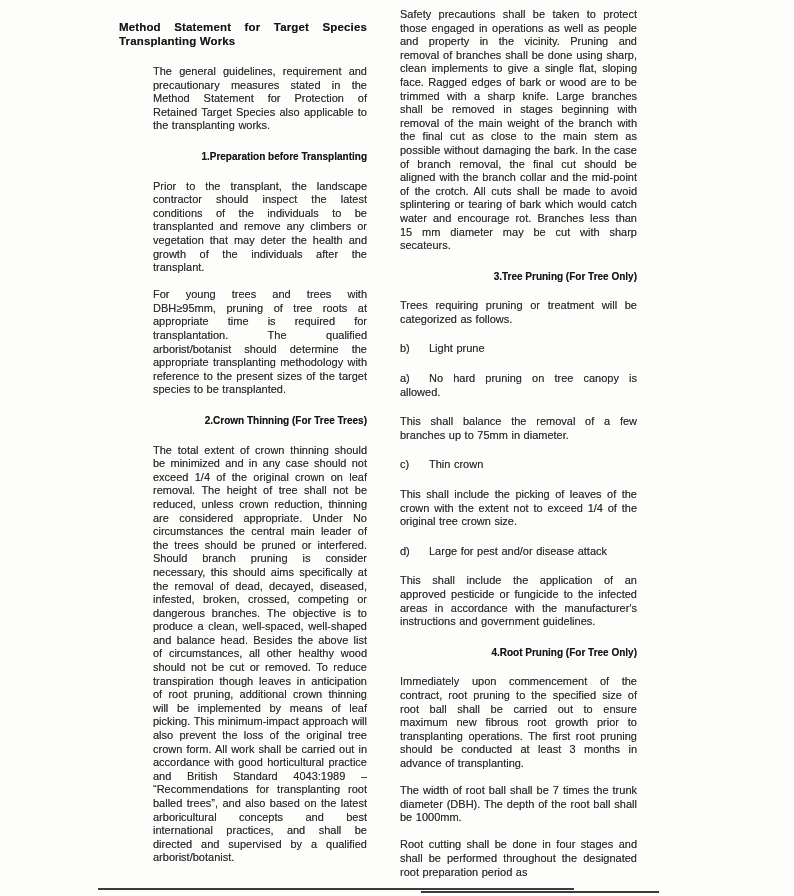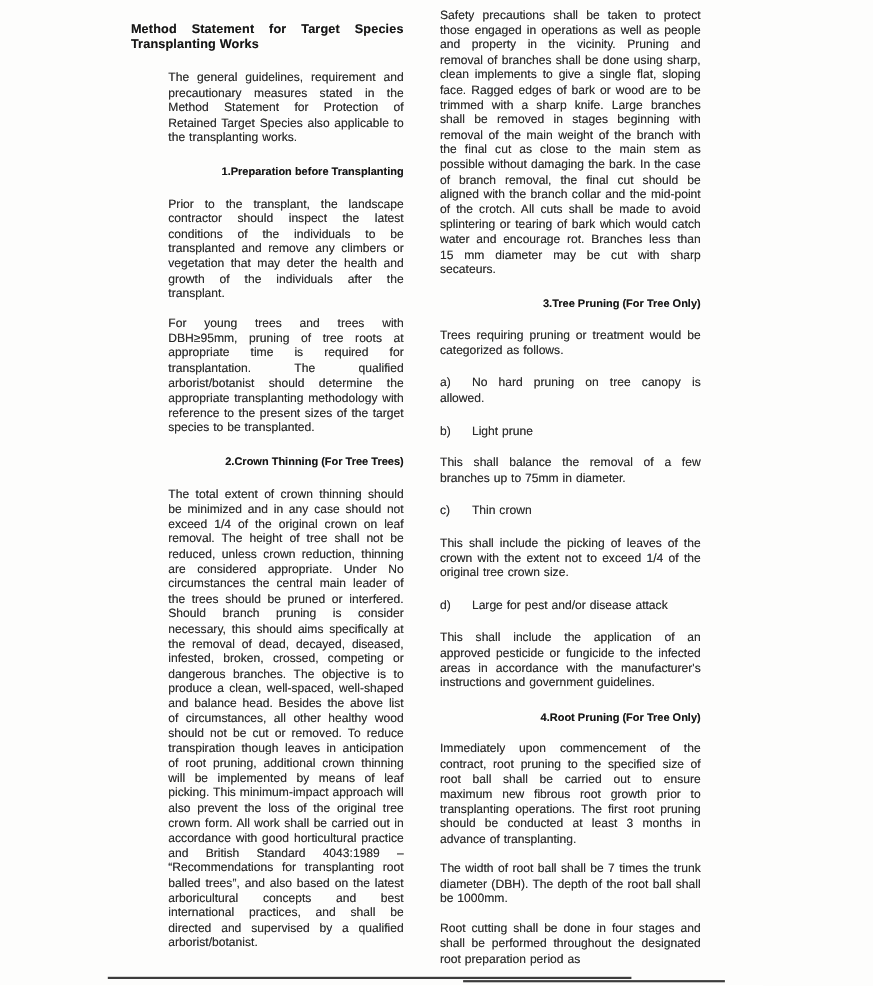--- a/index.html
+++ b/index.html
@@ -85,25 +85,25 @@
 
       <p class="para">The total extent of crown thinning should be minimized and in any case should not exceed 1/4 of the original crown on leaf removal. The height of tree shall not be reduced, unless crown reduction, thinning are considered appropriate. Under No circumstances the central main leader of the trees should be pruned or interfered. Should branch pruning is consider necessary, this should aims specifically at the removal of dead, decayed, diseased, infested, broken, crossed, competing or dangerous branches. The objective is to produce a clean, well-spaced, well-shaped and balance head. Besides the above list of circumstances, all other healthy wood should not be cut or removed. To reduce transpiration though leaves in anticipation of root pruning, additional crown thinning will be implemented by means of leaf picking. This minimum-impact approach will also prevent the loss of the original tree crown form. All work shall be carried out in accordance with good horticultural practice and British Standard 4043:1989 – “Recommendations for transplanting root balled trees”, and also based on the latest arboricultural concepts and best international practices, and shall be directed and supervised by a qualified arborist/botanist.</p>
     </div>
   </div>
 
   <div class="col col-right">
     <p class="para">Safety precautions shall be taken to protect those engaged in operations as well as people and property in the vicinity. Pruning and removal of branches shall be done using sharp, clean implements to give a single flat, sloping face. Ragged edges of bark or wood are to be trimmed with a sharp knife. Large branches shall be removed in stages beginning with removal of the main weight of the branch with the final cut as close to the main stem as possible without damaging the bark. In the case of branch removal, the final cut should be aligned with the branch collar and the mid-point of the crotch. All cuts shall be made to avoid splintering or tearing of bark which would catch water and encourage rot. Branches less than 15 mm diameter may be cut with sharp secateurs.</p>
 
     <h2 class="sec"><span class="num">3.</span><span>Tree Pruning (For Tree Only)</span></h2>
 
-    <p class="para">Trees requiring pruning or treatment would be categorized as follows.</p>
+    <p class="para">Trees requiring pruning or treatment will be categorized as follows.</p>
+
+    <p class="item"><span class="num">b)</span><span>Light prune</span></p>
 
     <p class="item"><span class="num">a)</span><span>No hard pruning on tree canopy is allowed.</span></p>
-
-    <p class="item"><span class="num">b)</span><span>Light prune</span></p>
 
     <p class="para">This shall balance the removal of a few branches up to 75mm in diameter.</p>
 
     <p class="item"><span class="num">c)</span><span>Thin crown</span></p>
 
     <p class="para">This shall include the picking of leaves of the crown with the extent not to exceed 1/4 of the original tree crown size.</p>
 
     <p class="item"><span class="num">d)</span><span>Large for pest and/or disease attack</span></p>
 
     <p class="para">This shall include the application of an approved pesticide or fungicide to the infected areas in accordance with the manufacturer's instructions and government guidelines.</p>

